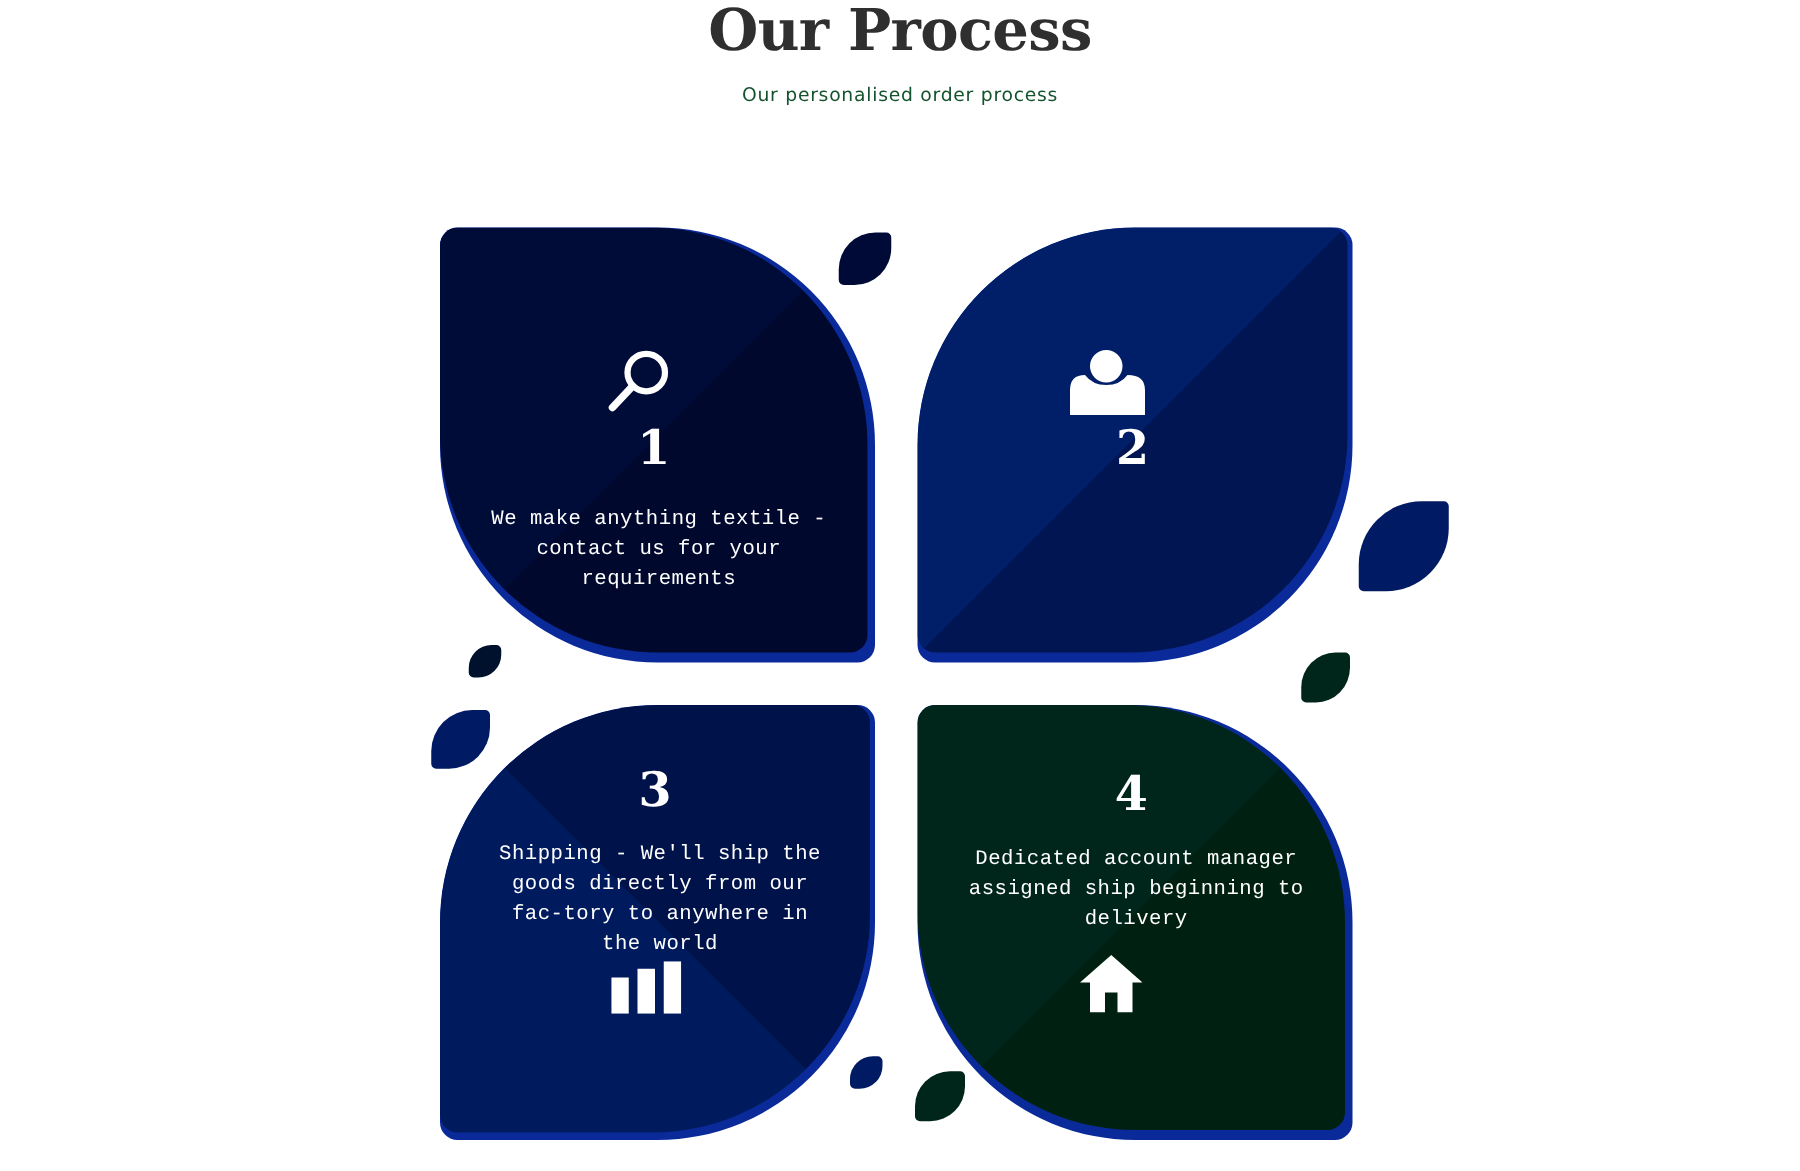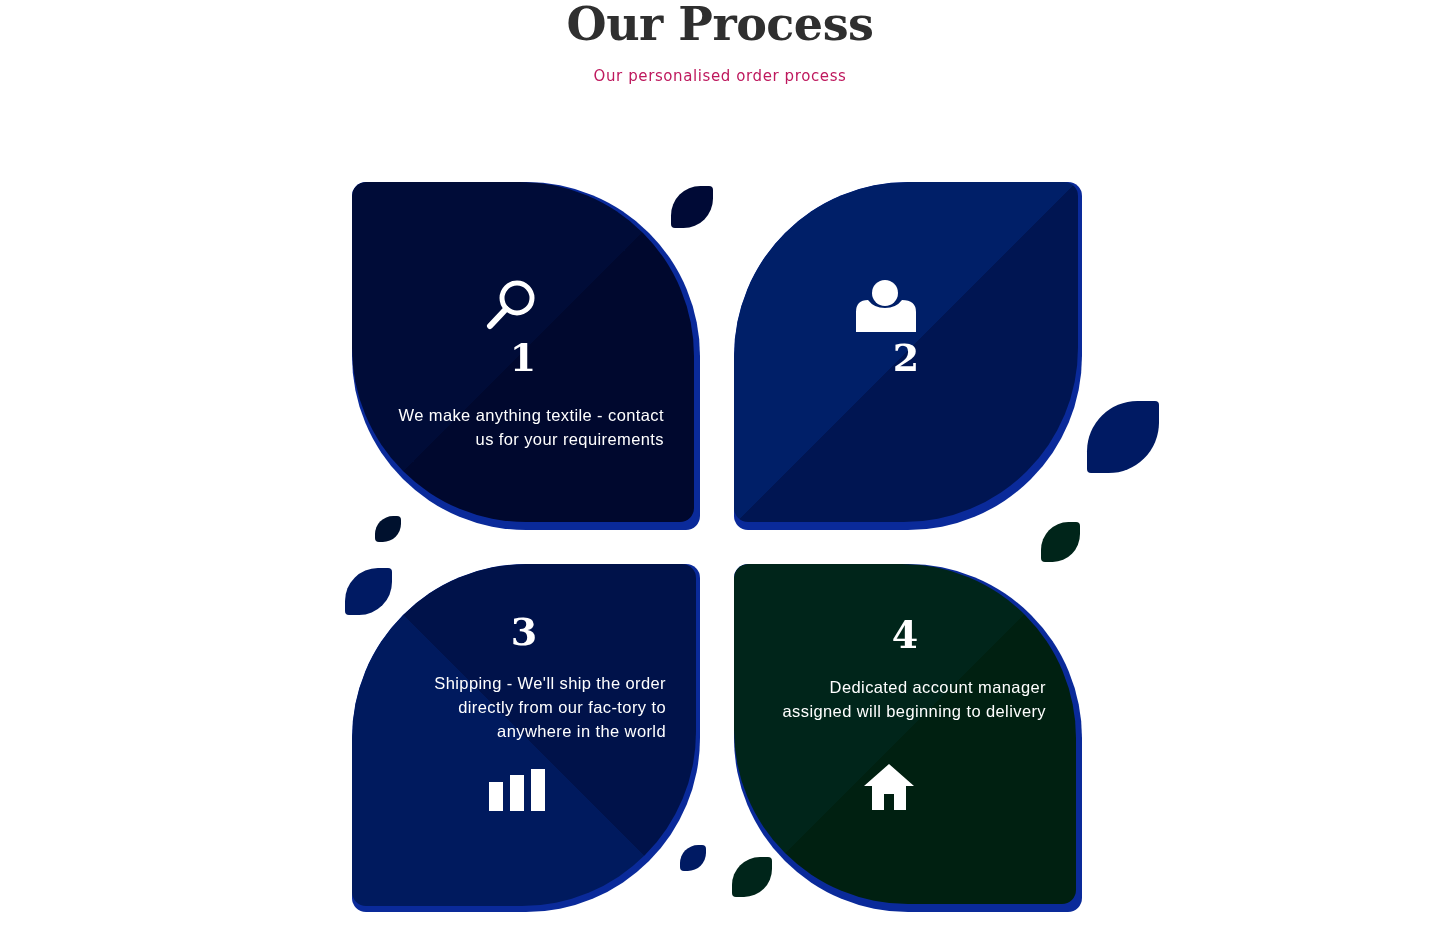--- a/index.html
+++ b/index.html
@@ -10,43 +10,43 @@
     position: absolute; left: 0; width: 1440px; top: -2px;
     text-align: center;
     font-family: "DejaVu Serif", "Liberation Serif", serif;
     font-weight: bold; font-size: 46px; color: #2f2f2f;
     letter-spacing: -0.5px; line-height: 52px;
   }
   .section-subtitle {
     position: absolute; left: 0; width: 1440px; top: 66px;
     text-align: center;
     font-family: "DejaVu Sans", "Liberation Sans", sans-serif;
-    font-size: 15px; color: #be185d; letter-spacing: 0.6px; line-height: 20px;
+    font-size: 15px; color: #14532d; letter-spacing: 0.6px; line-height: 20px;
   }
 
   
   .card {
     position: absolute; width: 348px; height: 348px; overflow: hidden;
     color: #ffffff;
   }
   .card .inner {
     position: absolute; inset: 0;
   }
   
   .leaf-tl-br { border-radius: 14px 174px 14px 174px; }   
   .leaf-tr-bl { border-radius: 174px 14px 174px 14px; }   
 
   .card .number {
     position: absolute; left: 0; right: 0; text-align: center;
     font-family: "DejaVu Serif", "Liberation Serif", serif;
     font-weight: bold; font-size: 38px; line-height: 40px;
   }
   .card .desc {
-    position: absolute; left: 38px; right: 30px; text-align: right;
-    font-family: Liberation Sans, sans-serif;
+    position: absolute; left: 38px; right: 30px; text-align: center;
+    font-family: Liberation Mono, monospace;
     font-size: 16.5px; line-height: 24px; letter-spacing: 0.4px;
   }
   .card .icon { position: absolute; }
   .card .icon svg { display: block; }
 
   
   .mini { position: absolute; }
   .mini.tr-bl { border-radius: 70% 4px 70% 4px; }
 </style>
 </head>
@@ -84,34 +84,34 @@
         <path d="M2 54 V34 Q2 22 14 22 Q20 30 31 30 Q42 30 48 22 Q62 22 62 34 V54 Z" fill="#ffffff"></path>
       </svg>
     </div>
     <div class="number" style="top:156px;">2</div>
   </div>
 </div>
 
 <div class="card leaf-tr-bl" style="left:352px; top:564px; background:#0a2a9a;">
   <div class="inner leaf-tr-bl" style="right:4px; bottom:6px; background:linear-gradient(45deg,#001a5e 0%,#001a5e 50%,#00124a 50%,#00124a 100%);">
     <div class="number" style="top:48px;">3</div>
-    <div class="desc" style="top:107px;">Shipping - We'll ship the order directly from our fac-tory to anywhere in the world</div>
+    <div class="desc" style="top:107px;">Shipping - We'll ship the goods directly from our fac-tory to anywhere in the world</div>
     <div class="icon" style="left:137px; top:205px;">
       <svg width="56" height="42" viewBox="0 0 56 42">
         <rect x="0" y="13" width="14" height="29" fill="#ffffff"></rect>
         <rect x="21" y="6" width="14" height="36" fill="#ffffff"></rect>
         <rect x="42" y="0" width="14" height="42" fill="#ffffff"></rect>
       </svg>
     </div>
   </div>
 </div>
 
 <div class="card leaf-tl-br" style="left:734px; top:564px; background:#0a2a9a;">
   <div class="inner leaf-tl-br" style="right:6px; bottom:8px; background:linear-gradient(135deg,#00251a 0%,#00251a 50%,#002011 50%,#002011 100%);">
     <div class="number" style="top:51px;">4</div>
-    <div class="desc" style="top:111px;">Dedicated account manager assigned will beginning to delivery</div>
+    <div class="desc" style="top:111px;">Dedicated account manager assigned ship beginning to delivery</div>
     <div class="icon" style="left:130px; top:200px;">
       <svg width="50" height="46" viewBox="0 0 50 46">
         <path d="M25 0 L50 22 L42 22 L42 46 L30 46 L30 30 L20 30 L20 46 L8 46 L8 22 L0 22 Z" fill="#ffffff"></path>
       </svg>
     </div>
   </div>
 </div>
 
 </body></html>

